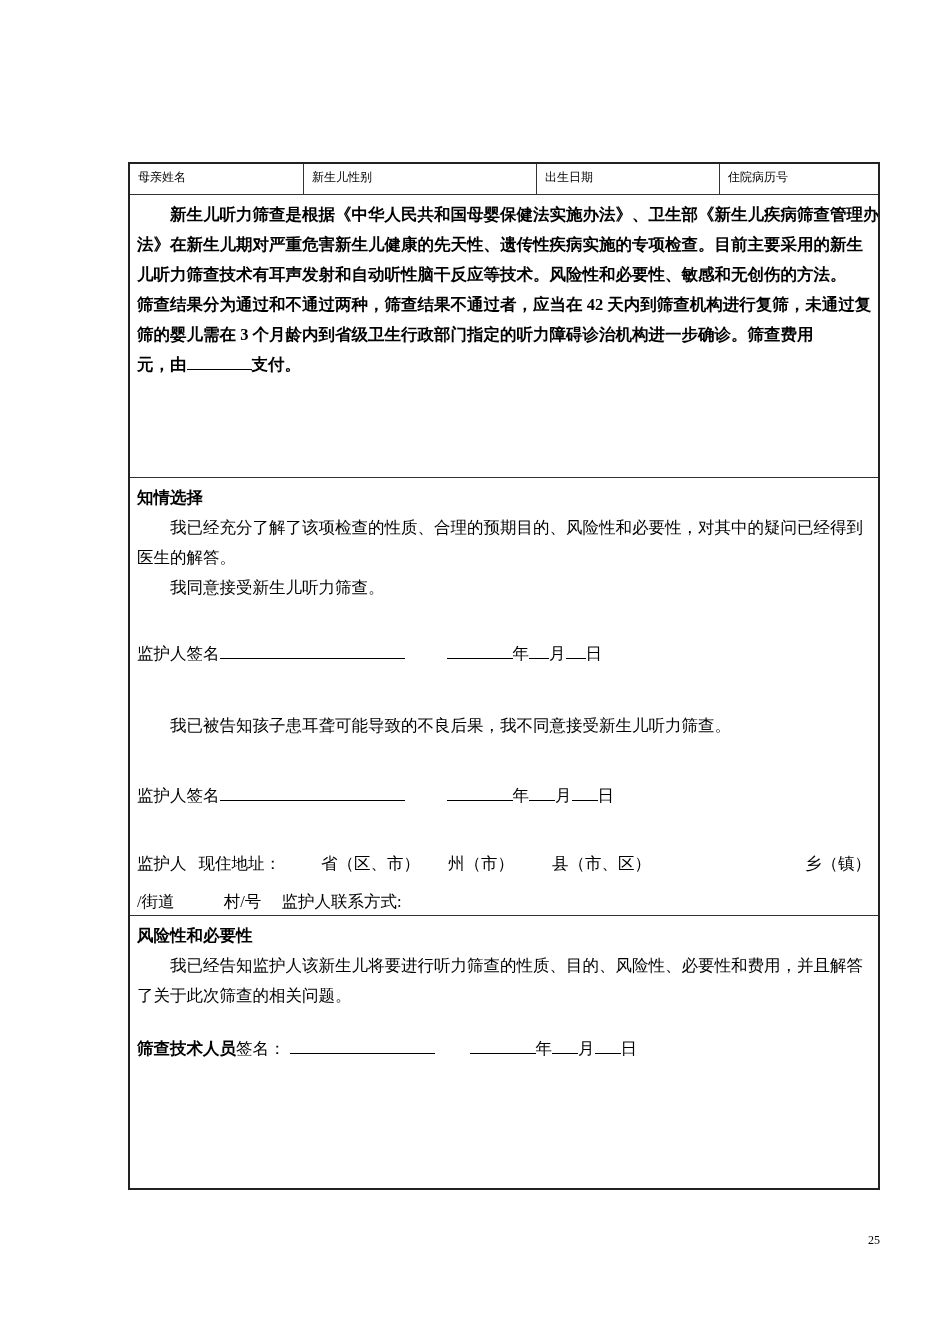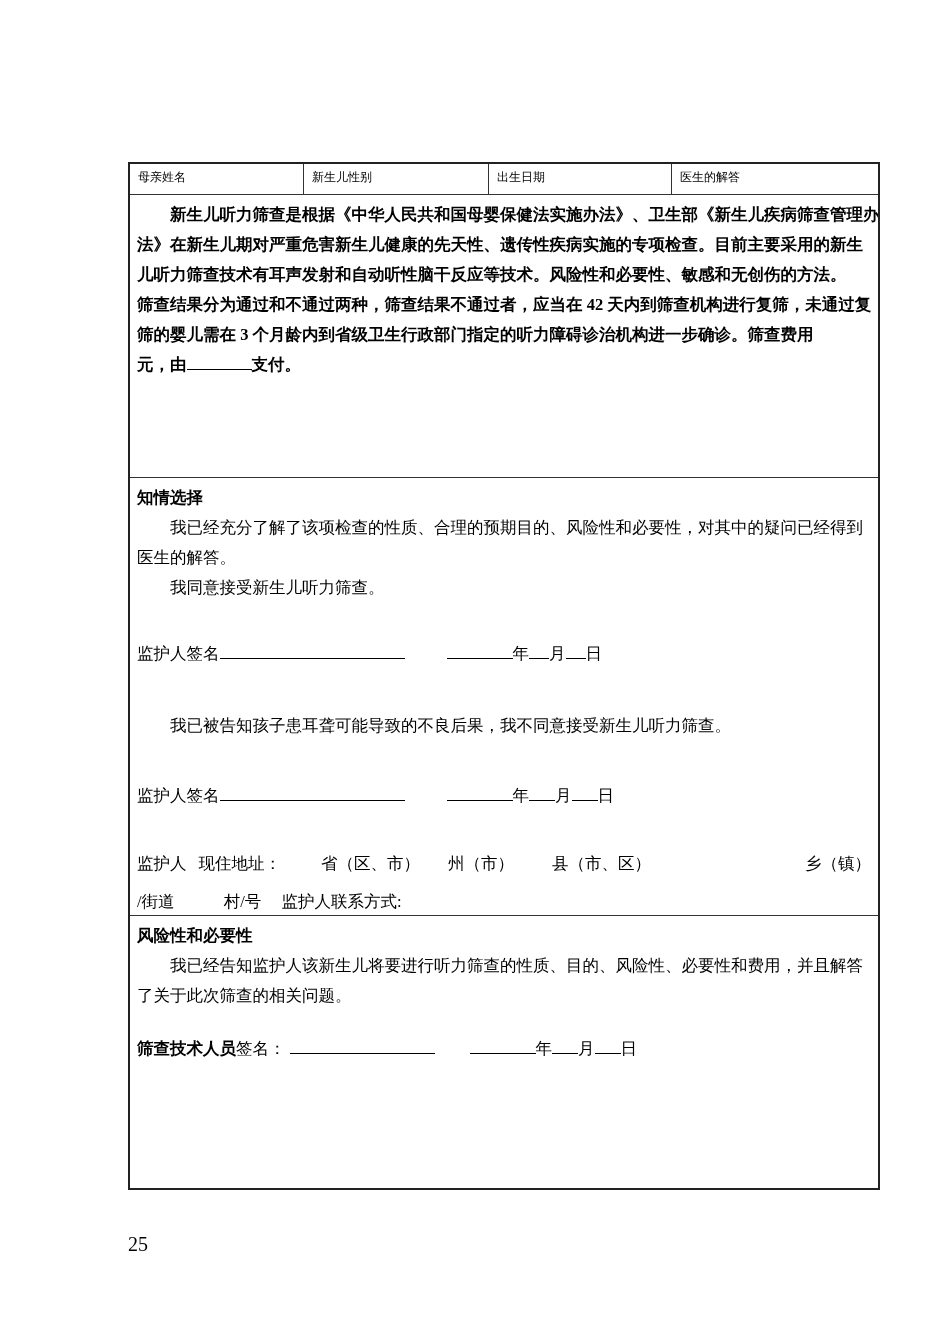--- a/index.html
+++ b/index.html
@@ -27,21 +27,21 @@
     border-bottom:4px solid #000; margin-right:1px;
   }
 
   
   .info-row {
     display:flex; height:31px; border-bottom:1px solid #333; box-sizing:border-box;
     font-size:12px;
   }
   .info-cell { box-sizing:border-box; padding:5px 0 0 8px; overflow:hidden; }
   .info-cell + .info-cell { border-left:1px solid #333; }
-  .c1 { width:173px; } .c2 { width:185px; } .c3 { width:183px; } .c4 { flex:1; }
+  .c1 { width:173px; } .c2 { width:185px; } .c3 { width:183px;margin-left:48px; } .c4 { flex:1; }
 
   
   .section { box-sizing:border-box; padding:5px 7px 0 7px; font-size:16.5px; line-height:30px; }
   .intro-section   { height:283px; border-bottom:1px solid #333;font-weight:bold; }
   .consent-section { height:438px; border-bottom:1px solid #333; }
   .tech-section    { height:176px; }
   .tline { white-space:nowrap; }
   .indent { text-indent:2em; }
   .bold { font-weight:bold; }
 
@@ -62,36 +62,36 @@
   .addr-gap-a { margin-left:12px; }
   .addr-gap-b { margin-left:40px; }
   .addr-gap-c { margin-left:28px; }
   .addr-gap-d { margin-left:38px; }
   .addr-right { margin-left:auto; }
   .addr-gap-e { margin-left:45px; }
   .addr-gap-f { margin-left:16px; }
 
   .page-number {
     position:absolute; left:128px; top:1233px; width:752px;
-    text-align:left; font-size:20px;
+    text-align:right; font-size:12px;
   }
 </style>
 </head>
 <body>
 
 <div class="page">
 
   <div class="form-table">
 
 
     <div class="info-row">
       <div class="info-cell c1">母亲姓名</div>
       <div class="info-cell c2">新生儿性别</div>
       <div class="info-cell c3">出生日期</div>
-      <div class="info-cell c4">医生的解答</div>
+      <div class="info-cell c4">住院病历号</div>
     </div>
 
     <div class="section intro-section">
       <div class="tline indent">新生儿听力筛查是根据《中华人民共和国母婴保健法实施办法》、卫生部《新生儿疾病筛查管理办</div>
       <div class="tline">法》在新生儿期对严重危害新生儿健康的先天性、遗传性疾病实施的专项检查。目前主要采用的新生</div>
       <div class="tline">儿听力筛查技术有耳声发射和自动听性脑干反应等技术。风险性和必要性、敏感和无创伤的方法。</div>
       <div class="tline">筛查结果分为通过和不通过两种，筛查结果不通过者，应当在 42 天内到筛查机构进行复筛，未通过复</div>
       <div class="tline">筛的婴儿需在 3 个月龄内到省级卫生行政部门指定的听力障碍诊治机构进一步确诊。筛查费用</div>
       <div class="tline">
         <span>元，由</span><span class="blank w65"></span><span>支付。</span>

